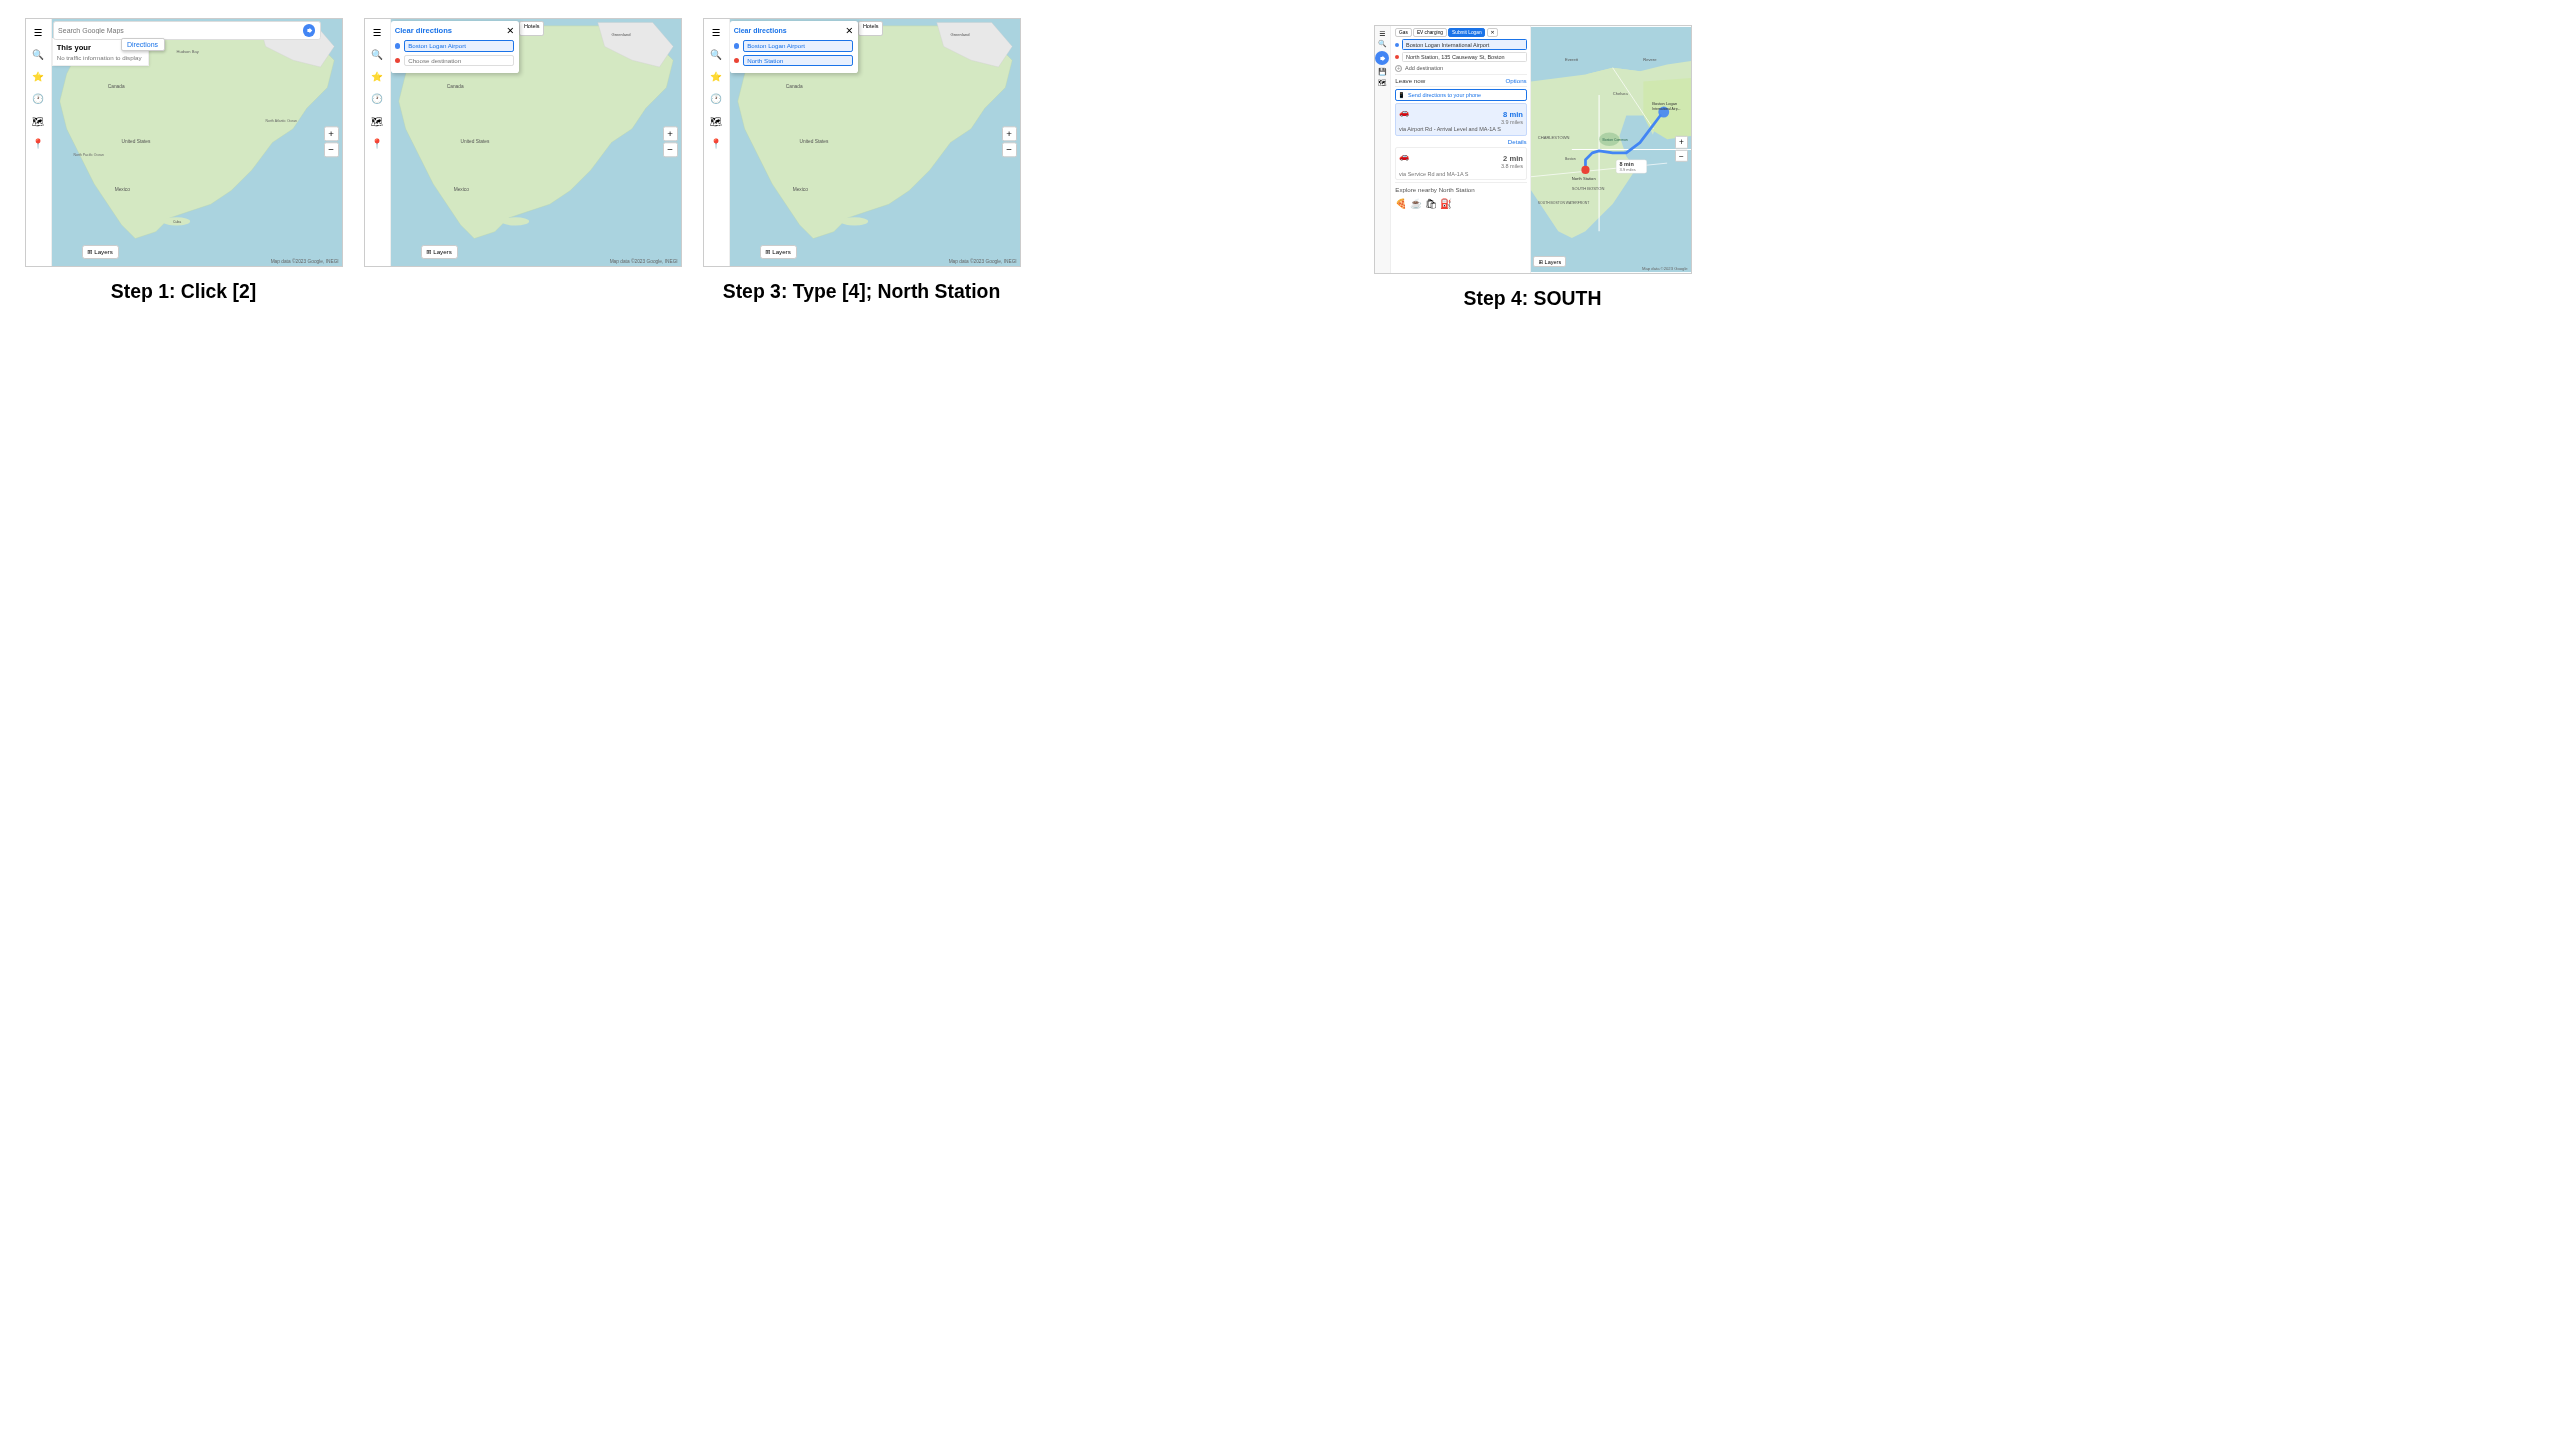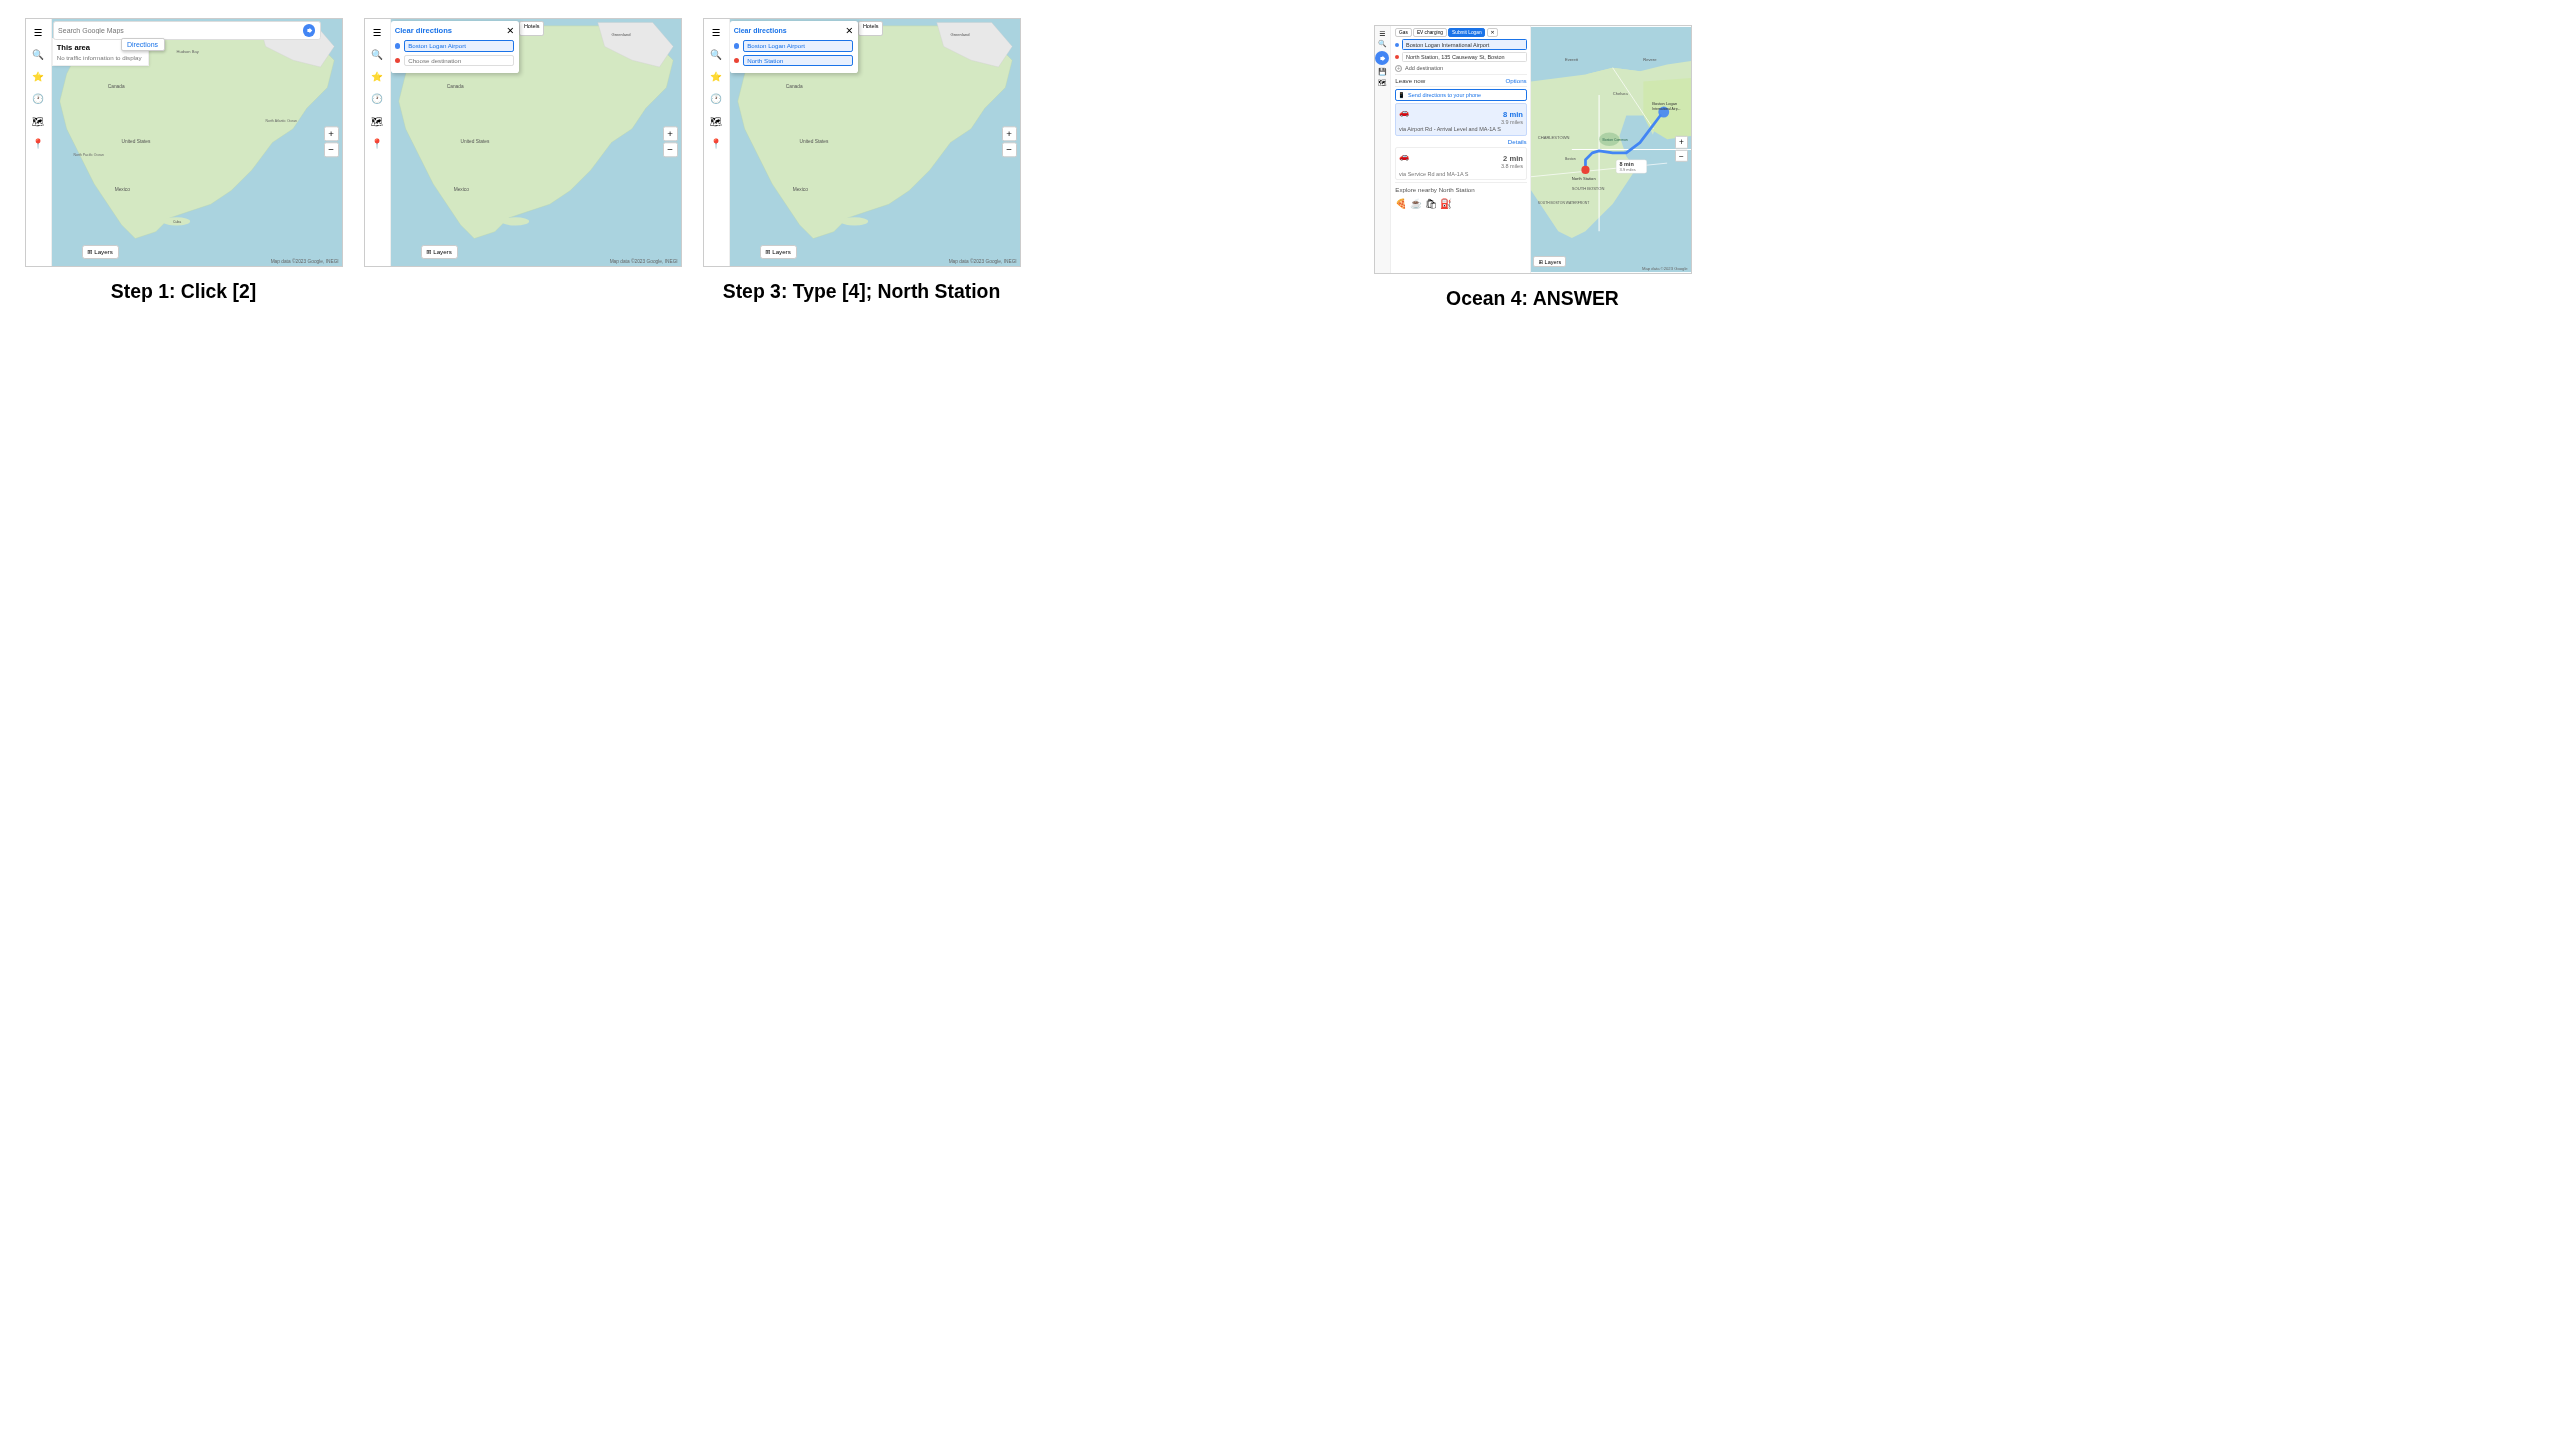--- a/index.html
+++ b/index.html
@@ -244,21 +244,21 @@
               <path d="M5,1 L9,5 L5,9 L5,7 L2,7 L2,3 L5,3 Z" fill="white"></path>
             </svg>
           </div>
         </div>
 
         <div style="position:absolute;top:19.4px;left:69px;background:white;border:0.7px solid #ccc;padding:2.1px 5.5px;font-size:7px;color:#1a73e8;cursor:pointer;box-shadow:0.7px 1.4px 2.8px rgba(0,0,0,0.2);z-index:15;border-radius:2.1px;">
           <span>Directions</span>
         </div>
 
         <div style="position:absolute;top:19.4px;left:0;background:white;border:0.7px solid #eee;padding:4.2px;font-size:7px;width:97px;box-shadow:0.7px 1.4px 2.8px rgba(0,0,0,0.15);z-index:12;">
-          <div style="font-weight:bold;font-size:7.6px;margin-bottom:2.1px;">This area</div>
+          <div style="font-weight:bold;font-size:7.6px;margin-bottom:2.1px;">This your</div>
           <div style="color:#777;font-size:6.2px;">No traffic information to display</div>
         </div>
 
         <div class="map-controls-right">
           <div class="map-control-btn">+</div>
           <div class="map-control-btn">−</div>
         </div>
 
         <div class="map-controls-bottom">
           <div class="layers-btn">⊞ Layers</div>
@@ -533,17 +533,17 @@
           <div style="width:12.5px;height:12.5px;background:white;border:0.7px solid #ccc;border-radius:1.4px;display:flex;align-items:center;justify-content:center;font-size:8.3px;cursor:pointer;">−</div>
         </div>
 
         
         <div style="position:absolute;bottom:5.5px;left:2.8px;background:white;border:0.7px solid #ccc;border-radius:2.1px;padding:1.4px 4.2px;font-size:5.5px;cursor:pointer;z-index:10;">⊞ Layers</div>
 
         
         <div style="position:absolute;bottom:1.4px;right:2.8px;font-size:4.2px;color:#666;">Map data ©2023 Google</div>
       </div>
     </div>
-    <div class="step-label">Ocean 4: ANSWER</div>
+    <div class="step-label">Step 4: SOUTH</div>
   </div>
 
 </div>
 
 
 </body></html>

